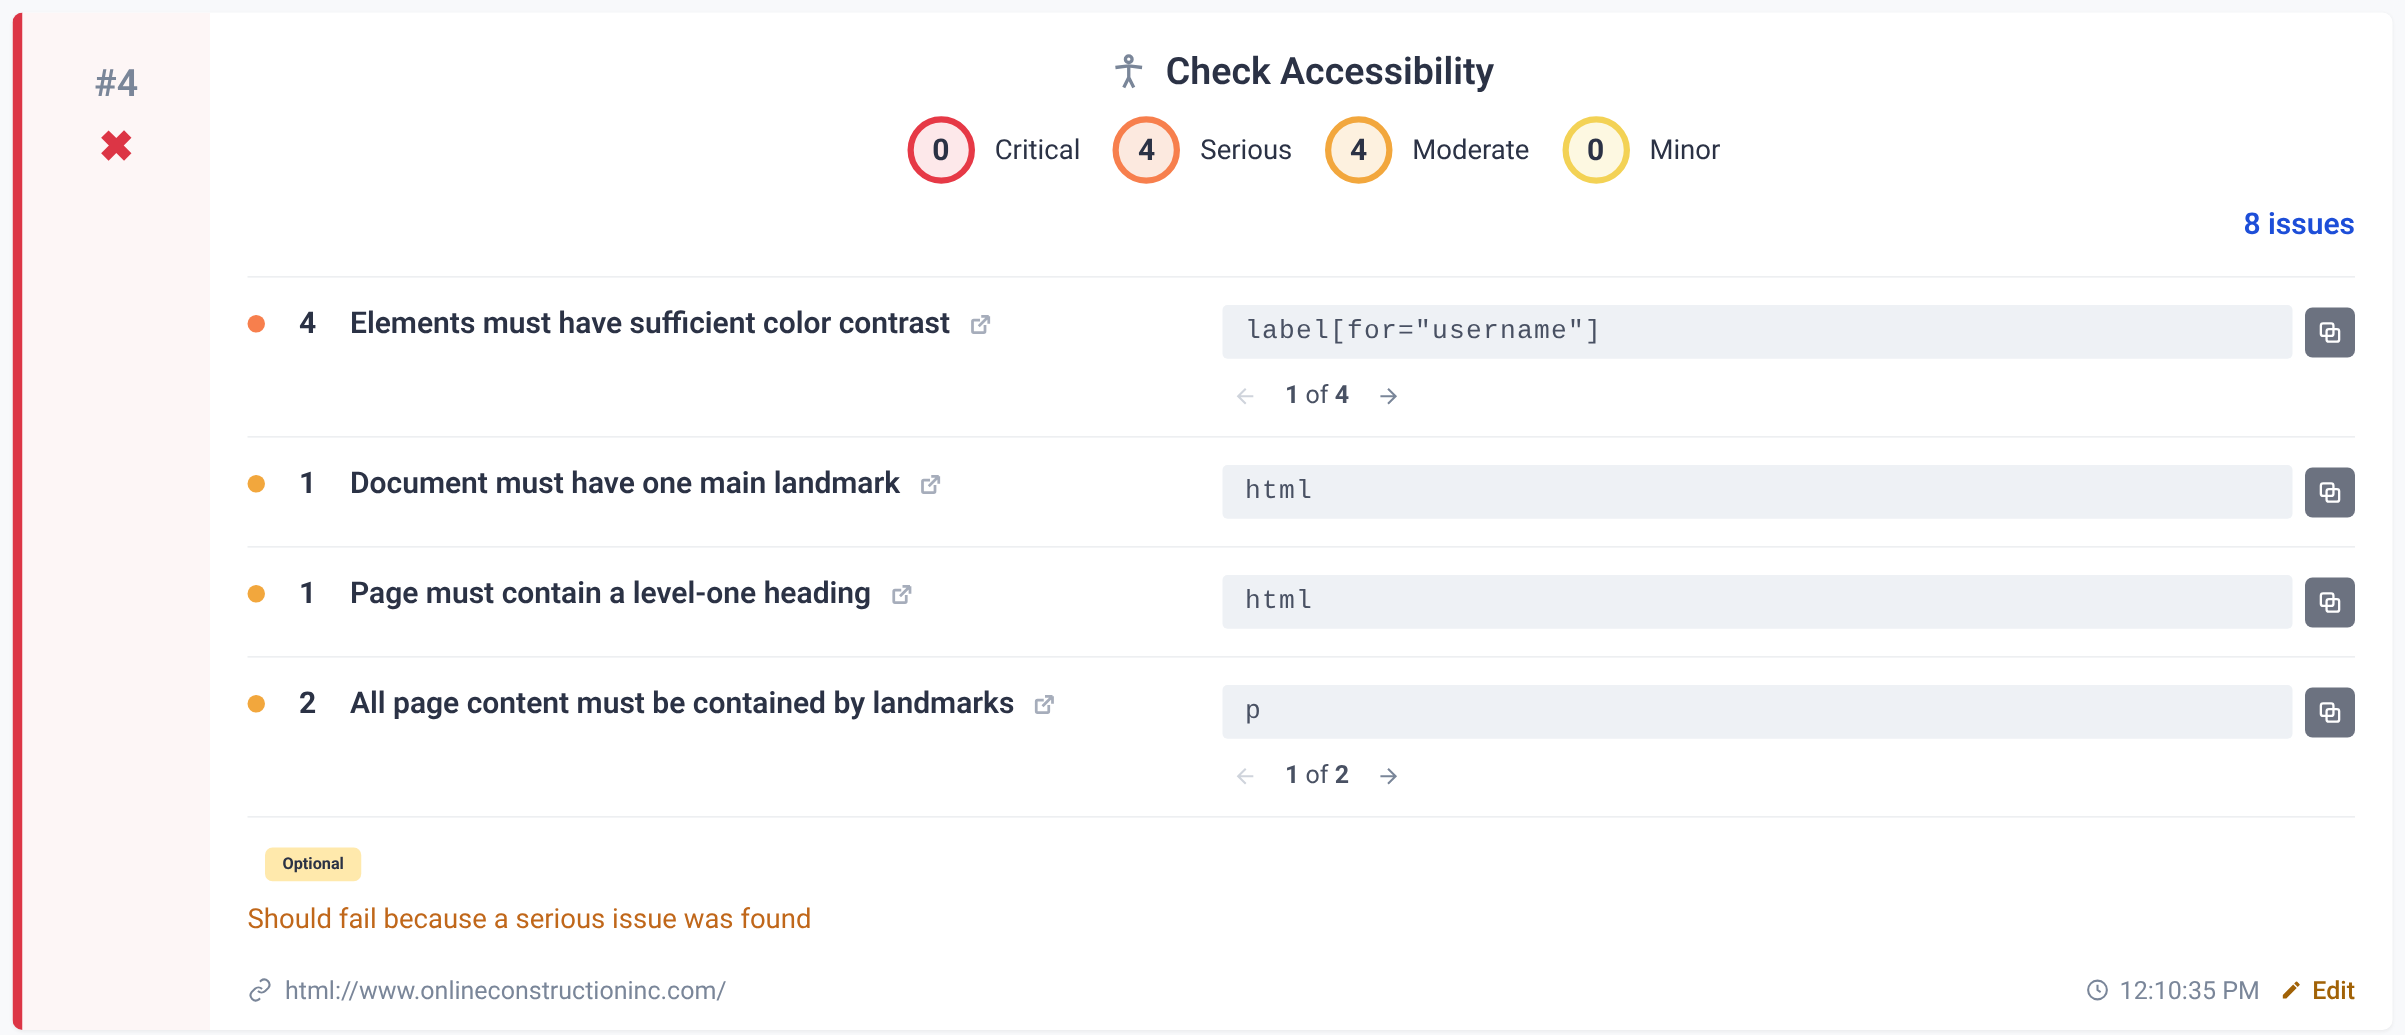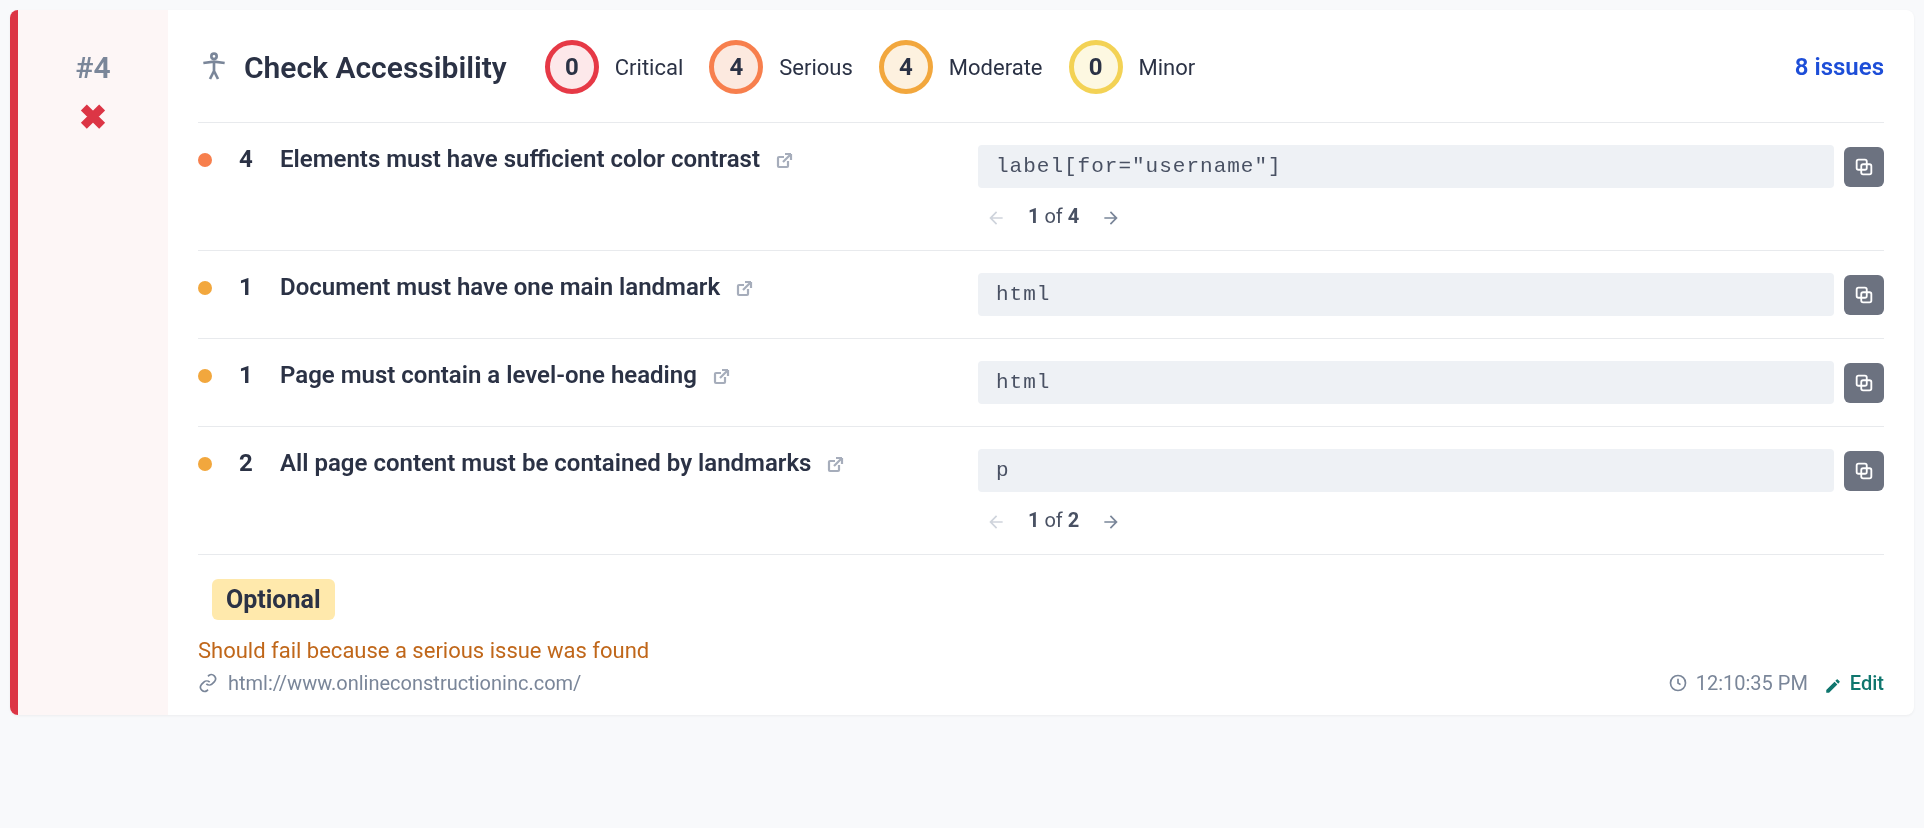--- a/index.html
+++ b/index.html
@@ -3,21 +3,21 @@
 <meta charset="utf-8">
 <style>
 * { box-sizing: border-box; margin: 0; padding: 0; }
 body { font-family: -apple-system, BlinkMacSystemFont, "Segoe UI", Roboto, Helvetica, Arial, sans-serif; background: #f8f9fb; padding: 0; width: 1924px; }
 .wrapper { display: flex; background: #fff; border-radius: 8px; overflow: hidden; margin: 10px; box-shadow: 0 1px 3px rgba(0,0,0,0.05); }
 .left-bar { width: 8px; background: #dc3545; flex-shrink: 0; }
 .sidebar { width: 150px; background: #fdf6f6; padding-top: 40px; text-align: center; flex-shrink: 0; }
 .step-num { font-size: 30px; font-weight: 600; color: #7a8699; margin-bottom: 12px; }
 .fail-mark { color: #dc3545; font-size: 34px; font-weight: 700; }
 .content { flex: 1; padding: 30px 30px 20px 30px; }
-.header { display: flex; align-items: center; gap: 18px; padding-bottom: 28px; border-bottom: 1px solid #e8eaed; }
+.header { display: flex; align-items: center; gap: 18px; padding-bottom: 28px; border-bottom: 1px solid #e8eaed; flex-direction: column; }
 .title-group { display: flex; align-items: center; gap: 14px; }
 .a11y-icon { color: #7a8699; }
 .title { font-size: 30px; font-weight: 600; color: #2b3245; }
 .badges { display: flex; align-items: center; gap: 26px; margin-left: 20px; }
 .badge-group { display: flex; align-items: center; gap: 16px; }
 .badge-circle { width: 54px; height: 54px; border-radius: 50%; display: flex; align-items: center; justify-content: center; font-size: 24px; font-weight: 700; color: #2b3245; border-width: 5px; border-style: solid; }
 .badge-critical { border-color: #e63946; background: #fde8ea; }
 .badge-serious { border-color: #f77f4d; background: #fce9df; }
 .badge-moderate { border-color: #f2a73d; background: #fdf1df; }
 .badge-minor { border-color: #f3d255; background: #fdf8e1; }
@@ -34,26 +34,26 @@
 .issue-right { flex: 1; }
 .selector-row { display: flex; align-items: center; gap: 10px; }
 .selector { flex: 1; background: #eef1f5; padding: 10px 18px; border-radius: 4px; font-family: "SFMono-Regular", Consolas, "Liberation Mono", Menlo, monospace; font-size: 21px; color: #495163; letter-spacing: 1px; }
 .copy-btn { width: 40px; height: 40px; background: #6c7280; border-radius: 6px; display: flex; align-items: center; justify-content: center; color: #fff; cursor: pointer; flex-shrink:0; }
 .pager { display: flex; align-items: flex-end; gap: 22px; margin-top: 16px; padding-left: 8px; }
 .arrow { color: #cfd4dc; display:inline-flex; }
 .arrow.active { color: #7a8699; }
 .pager-text { font-size: 20px; color: #495163; }
 .pager-text b { font-weight: 700; }
 .footer { padding-top: 24px; }
-.optional-tag { display: inline-block; background: #ffe9ac; color: #2b3245; font-size: 25px; font-weight: 700; padding: 6px 14px; border-radius: 6px; margin-bottom: 18px; margin-left: 14px; }
-.fail-msg { color: #c0671a; font-size: 22px; margin-bottom: 8px; }
+.optional-tag { display: inline-block; background: #ffe9ac; color: #2b3245; font-size: 13px; font-weight: 700; padding: 6px 14px; border-radius: 6px; margin-bottom: 18px; margin-left: 14px; }
+.fail-msg { color: #c0671a; font-size: 22px; margin-bottom: 32px; }
 .meta-row { display: flex; align-items: center; gap: 10px; color: #7a8699; font-size: 20px; }
 .meta-right { margin-left: auto; display: flex; align-items: center; gap: 16px; }
 .meta-item { display: flex; align-items: center; gap: 8px; }
-.edit { color: #0f766e; font-weight: 500; cursor:pointer;align-items:flex-end; }
+.edit { color: #a16207; font-weight: 500; cursor:pointer; }
 svg { display: block; }
 </style>
 </head>
 <body>
 
 <div class="wrapper">
   <div class="left-bar"></div>
   <div class="sidebar">
     <div class="step-num">#4</div>
     <div class="fail-mark">✖</div>

